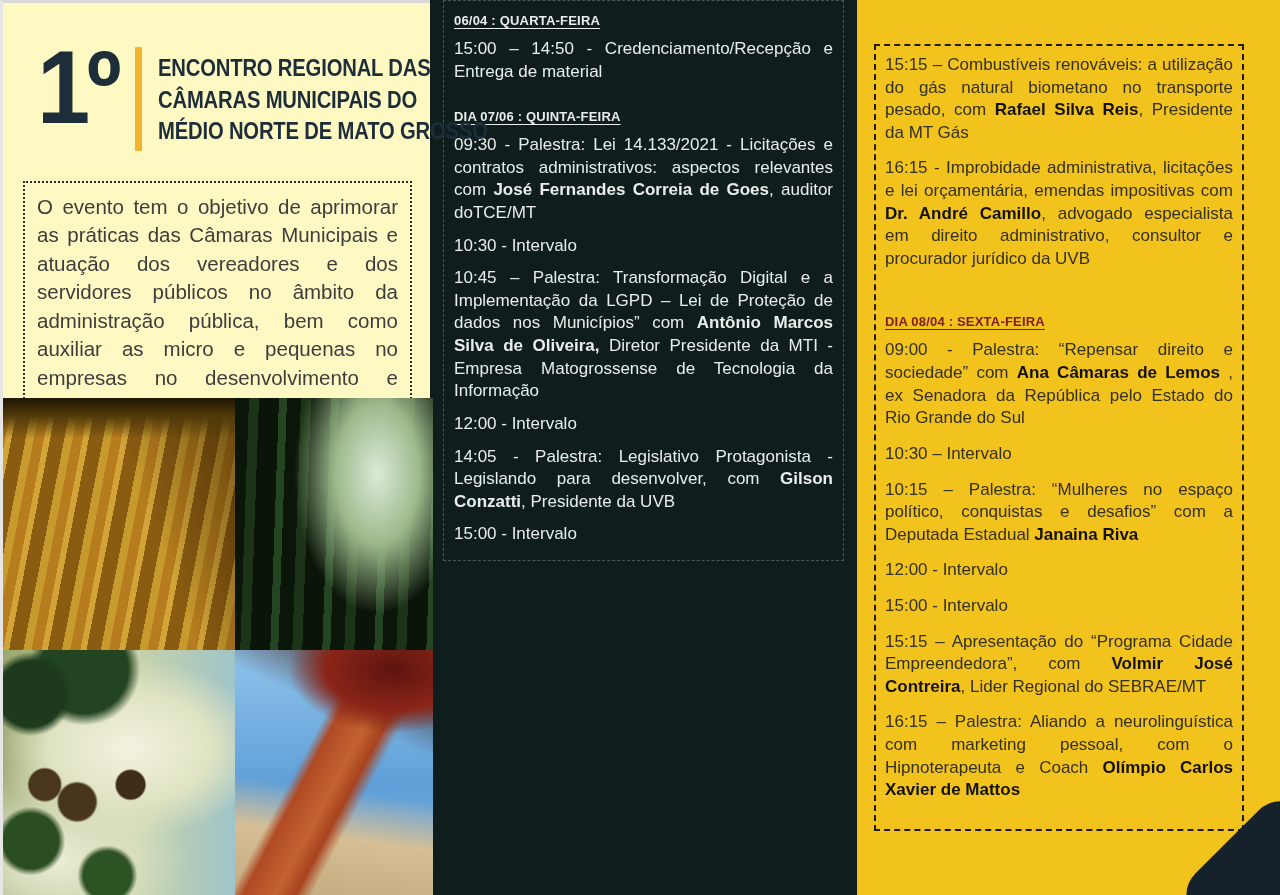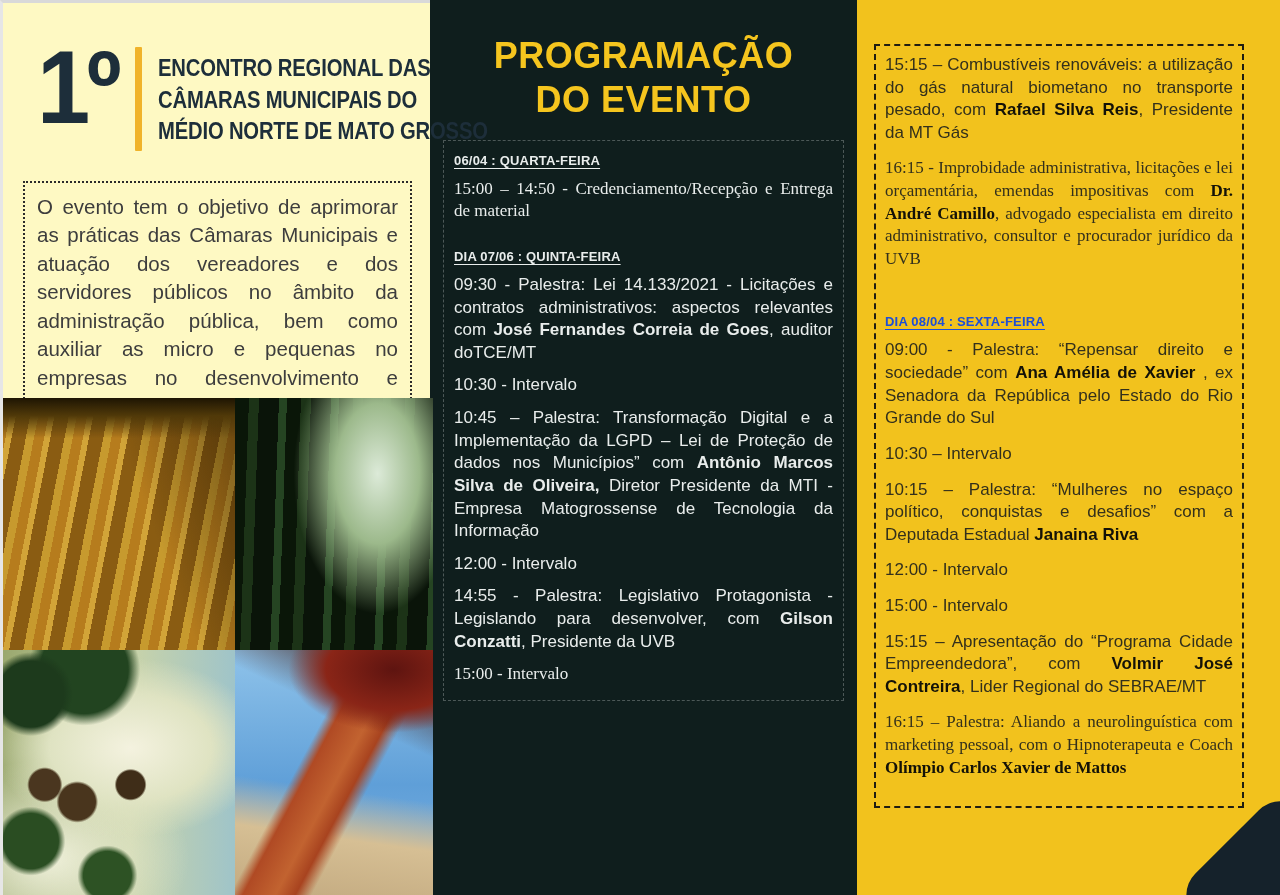--- a/index.html
+++ b/index.html
@@ -53,28 +53,28 @@
   .mid-heading{margin:34px 0 18px 0;text-align:center;font-size:36px;font-weight:800;
                color:#f5c51e;line-height:1.22;letter-spacing:.5px;}
   .sched{box-sizing:border-box;}
   .sched-dark{margin:0 13px;border:1px dashed rgba(233,237,236,.28);padding:12px 10px 14px 10px;
               color:#e9edec;}
   .sec{margin:0;}
   .sched-dark .sec + .sec{margin-top:26px;}
   .day-title{font-size:13px;font-weight:800;text-decoration:underline;text-underline-offset:3px;
              margin:0 0 10px 0;letter-spacing:.2px;}
   .item{margin:0 0 10px 0;font-size:17px;line-height:1.33;text-align:justify;}
-  .item:last-child{margin-bottom:0;font-family:Liberation Serif, serif;}
+  .item:last-child{margin-bottom:0;}
   .item b{font-weight:800;}
 
   
   .right{position:relative;width:423px;height:895px;background:#f2c21d;box-sizing:border-box;overflow:hidden;}
   .sched-yellow{margin:44px 36px 0 17px;border:2px dashed #1f1d12;padding:8px 9px 14px 9px;color:#33301c;}
   .sched-yellow .sec + .sec{margin-top:44px;}
-  .sched-yellow .day-title{color:#1d4ed8;}
+  .sched-yellow .day-title{color:#7f1d1d;}
   .sched-yellow .item{margin-bottom:13px;}
   .sched-yellow .item b{color:#141208;}
   .corner{position:absolute;width:150px;height:150px;background:#15222b;border-radius:30px;
           right:-75px;bottom:-75px;transform:rotate(45deg);}
 </style>
 </head>
 <body>
 
 <div class="page">
 
@@ -91,50 +91,46 @@
     <p class="intro">O evento tem o objetivo de aprimorar as práticas das Câmaras Municipais e atuação dos vereadores e dos servidores públicos no âmbito da administração pública, bem como auxiliar as micro e pequenas no empresas no desenvolvimento e crescimento do município.</p>
     <div class="photos">
       <div class="ph ph-field"></div>
       <div class="ph ph-forest"></div>
       <div class="ph ph-river"></div>
       <div class="ph ph-grain"></div>
     </div>
   </aside>
 
   <section class="mid">
-    <h2 class="mid-heading">
-      <span>PROGRAMAÇÃO</span><br>
-      <span>DO EVENTO</span>
-    </h2>
     <div class="sched sched-dark" id="sched-dark">
         <div class="sec">
           <div class="day-title">06/04 : QUARTA-FEIRA</div>
           <p class="item"><span>15:00 – 14:50 - Credenciamento/Recepção e Entrega de material</span></p>
         </div>
         <div class="sec">
           <div class="day-title">DIA 07/06 : QUINTA-FEIRA</div>
           <p class="item"><span>09:30 - Palestra: Lei 14.133/2021 - Licitações e contratos administrativos: aspectos relevantes com </span><b>José Fernandes Correia de Goes</b><span>, auditor doTCE/MT</span></p>
           <p class="item"><span>10:30 - Intervalo</span></p>
           <p class="item"><span>10:45 – Palestra: Transformação Digital e a Implementação da LGPD – Lei de Proteção de dados nos Municípios” com </span><b>Antônio Marcos Silva de Oliveira,</b><span> Diretor Presidente da MTI - Empresa Matogrossense de Tecnologia da Informação</span></p>
           <p class="item"><span>12:00 - Intervalo</span></p>
-          <p class="item"><span>14:55 - Palestra: Legislativo Protagonista - Legislando para desenvolver, com </span><b>Gilson Conzatti</b><span>, Presidente da UVB</span></p>
+          <p class="item"><span>14:05 - Palestra: Legislativo Protagonista - Legislando para desenvolver, com </span><b>Gilson Conzatti</b><span>, Presidente da UVB</span></p>
           <p class="item"><span>15:00 - Intervalo</span></p>
         </div>
       </div>
   </section>
 
   <section class="right">
     <div class="sched sched-yellow" id="sched-yellow">
         <div class="sec">
           <p class="item"><span>15:15 – Combustíveis renováveis: a utilização do gás natural biometano no transporte pesado, com </span><b>Rafael Silva Reis</b><span>, Presidente da MT Gás</span></p>
           <p class="item"><span>16:15 - Improbidade administrativa, licitações e lei orçamentária, emendas impositivas com </span><b>Dr. André Camillo</b><span>, advogado especialista em direito administrativo, consultor e procurador jurídico da UVB</span></p>
         </div>
         <div class="sec">
           <div class="day-title">DIA 08/04 : SEXTA-FEIRA</div>
-          <p class="item"><span>09:00 - Palestra: “Repensar direito e sociedade” com </span><b>Ana Amélia de Xavier</b><span> , ex Senadora da República pelo Estado do Rio Grande do Sul</span></p>
+          <p class="item"><span>09:00 - Palestra: “Repensar direito e sociedade” com </span><b>Ana Câmaras de Lemos</b><span> , ex Senadora da República pelo Estado do Rio Grande do Sul</span></p>
           <p class="item"><span>10:30 – Intervalo</span></p>
           <p class="item"><span>10:15 – Palestra: “Mulheres no espaço político, conquistas e desafios” com a Deputada Estadual </span><b>Janaina Riva</b></p>
           <p class="item"><span>12:00 - Intervalo</span></p>
           <p class="item"><span>15:00 - Intervalo</span></p>
           <p class="item"><span>15:15 – Apresentação do “Programa Cidade Empreendedora”, com </span><b>Volmir José Contreira</b><span>, Lider Regional do SEBRAE/MT</span></p>
           <p class="item"><span>16:15 – Palestra: Aliando a neurolinguística com marketing pessoal, com o Hipnoterapeuta e Coach </span><b>Olímpio Carlos Xavier de Mattos</b></p>
         </div>
       </div>
     <div class="corner"></div>
   </section>

